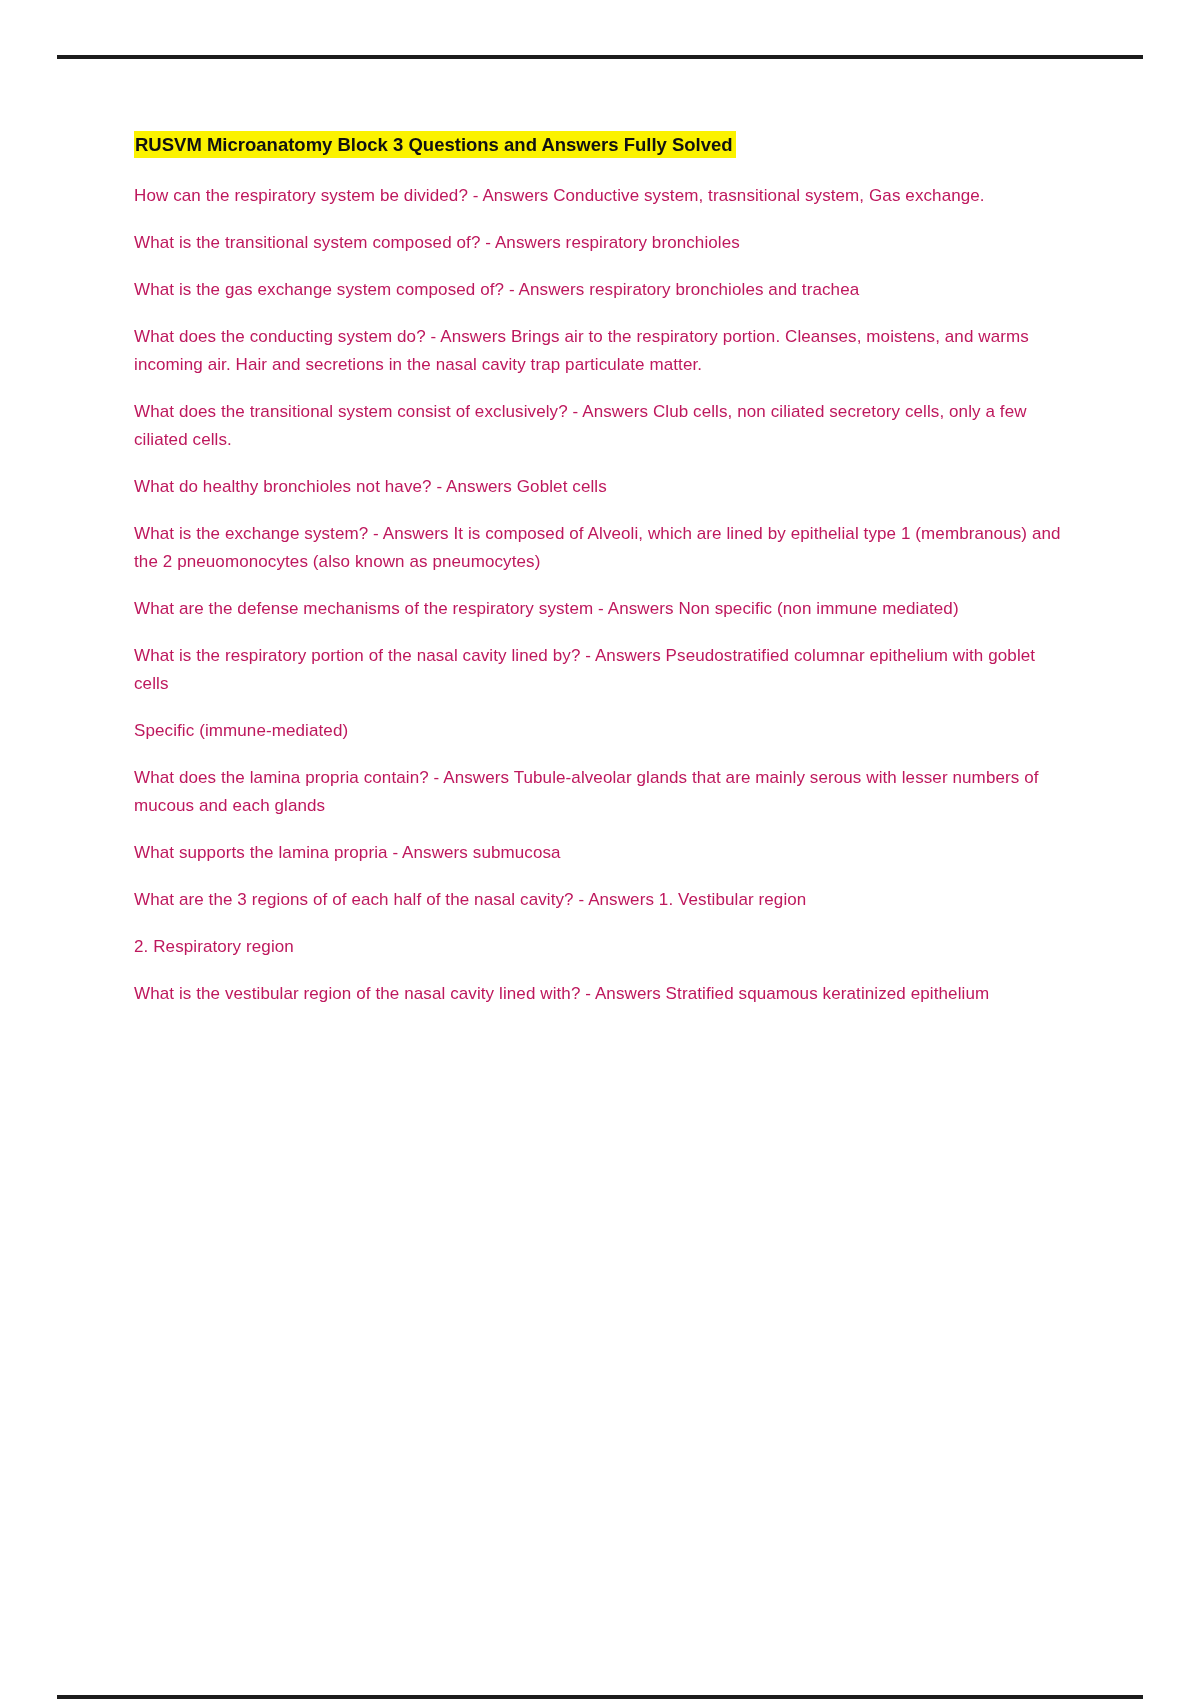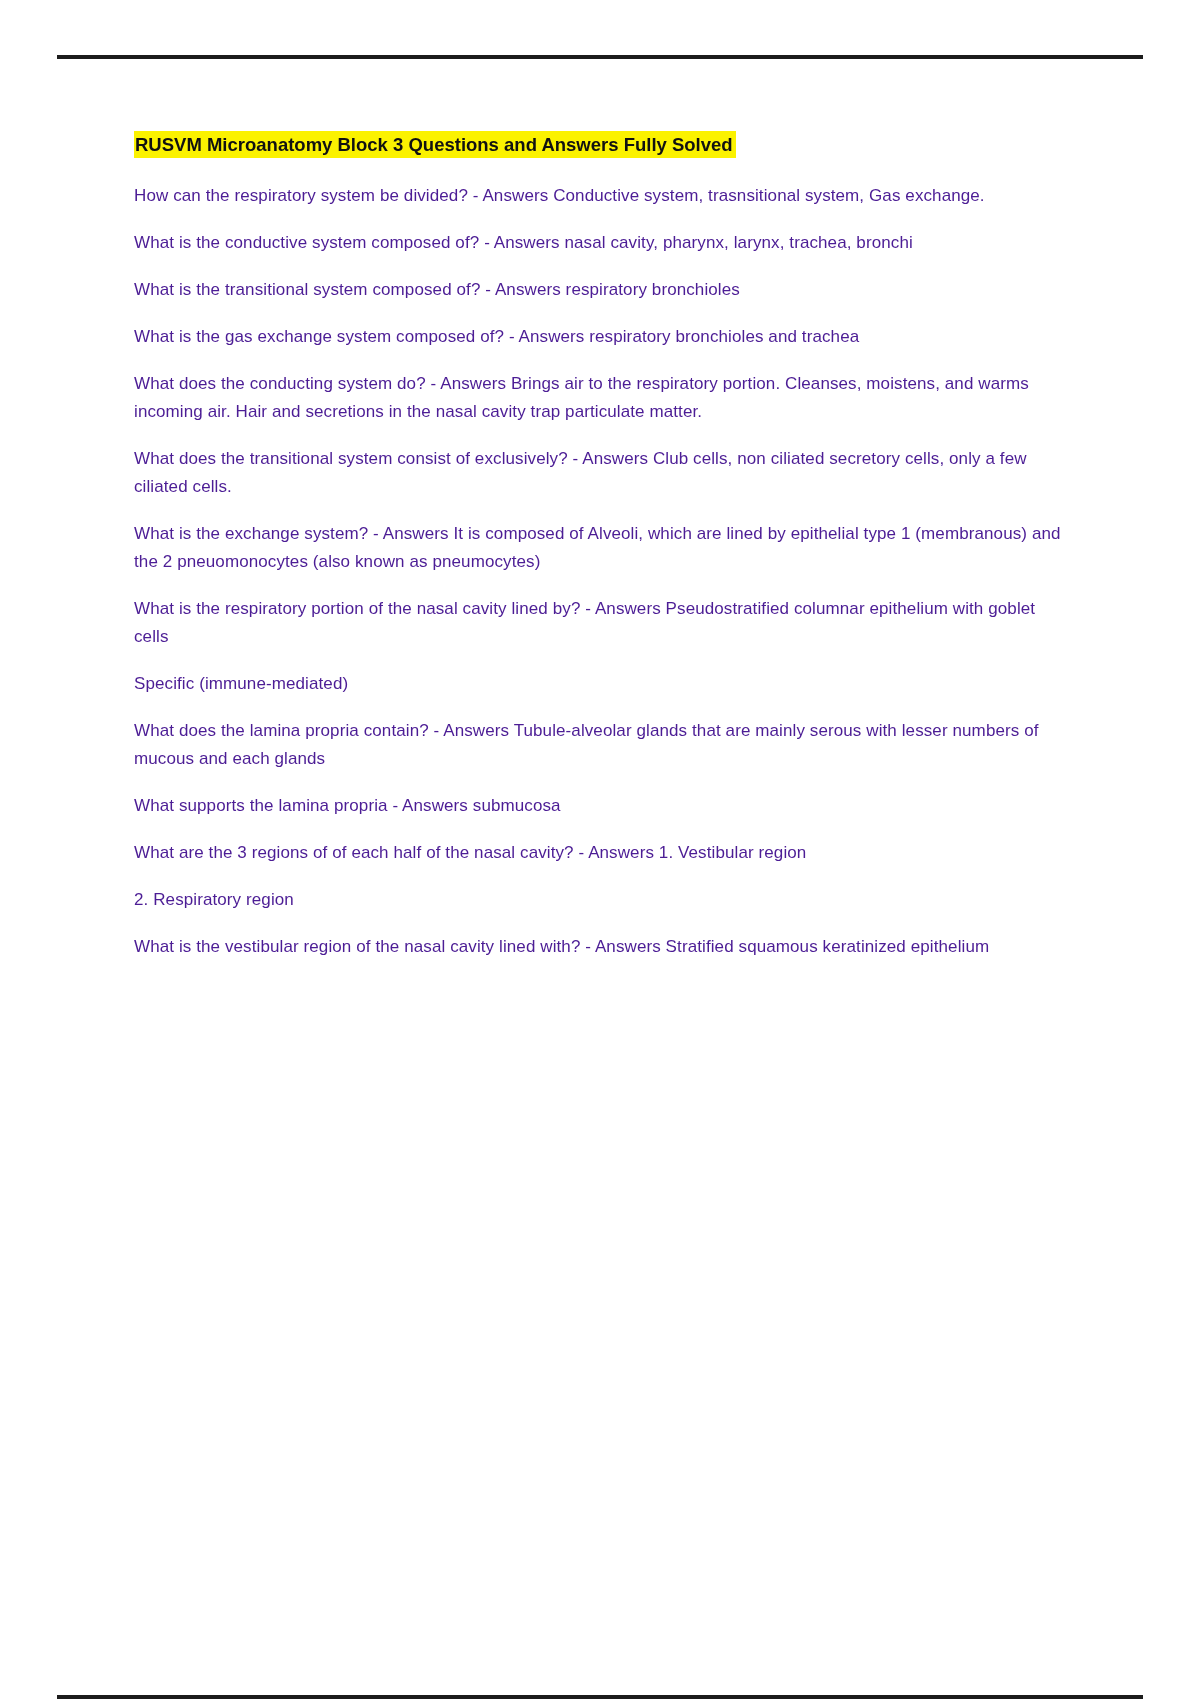--- a/index.html
+++ b/index.html
@@ -39,40 +39,41 @@
   }
   .title mark {
     background: #fbf200;
     color: #111111;
     padding: 3px 3px 3px 1px;
   }
   .para {
     margin: 12px 0 19px 0;
     font-size: 17px;
     line-height: 28px;
-    color: #4c1d95;
+    color: #be185d;
     letter-spacing: 0.1px;
   }
 </style>
 </head>
 <body>
 
 <div class="page">
   <div class="rule rule-top"></div>
 
   <div class="content">
     <h1 class="title"><mark>RUSVM Microanatomy Block 3 Questions and Answers Fully Solved</mark></h1>
     <div>
         <p class="para">How can the respiratory system be divided? - Answers Conductive system, trasnsitional system, Gas exchange.</p>
-        <p class="para">What is the conductive system composed of? - Answers nasal cavity, pharynx, larynx, trachea, bronchi</p>
         <p class="para">What is the transitional system composed of? - Answers respiratory bronchioles</p>
         <p class="para">What is the gas exchange system composed of? - Answers respiratory bronchioles and trachea</p>
         <p class="para">What does the conducting system do? - Answers Brings air to the respiratory portion. Cleanses, moistens, and warms incoming air. Hair and secretions in the nasal cavity trap particulate matter.</p>
         <p class="para">What does the transitional system consist of exclusively? - Answers Club cells, non ciliated secretory cells, only a few ciliated cells.</p>
+        <p class="para">What do healthy bronchioles not have? - Answers Goblet cells</p>
         <p class="para">What is the exchange system? - Answers It is composed of Alveoli, which are lined by epithelial type 1 (membranous) and the 2 pneuomonocytes (also known as pneumocytes)</p>
+        <p class="para">What are the defense mechanisms of the respiratory system - Answers Non specific (non immune mediated)</p>
         <p class="para">What is the respiratory portion of the nasal cavity lined by? - Answers Pseudostratified columnar epithelium with goblet cells</p>
         <p class="para">Specific (immune-mediated)</p>
         <p class="para">What does the lamina propria contain? - Answers Tubule-alveolar glands that are mainly serous with lesser numbers of mucous and each glands</p>
         <p class="para">What supports the lamina propria - Answers submucosa</p>
         <p class="para">What are the 3 regions of of each half of the nasal cavity? - Answers 1. Vestibular region</p>
         <p class="para">2. Respiratory region</p>
         <p class="para">What is the vestibular region of the nasal cavity lined with? - Answers Stratified squamous keratinized epithelium</p>
       </div>
   </div>
 

